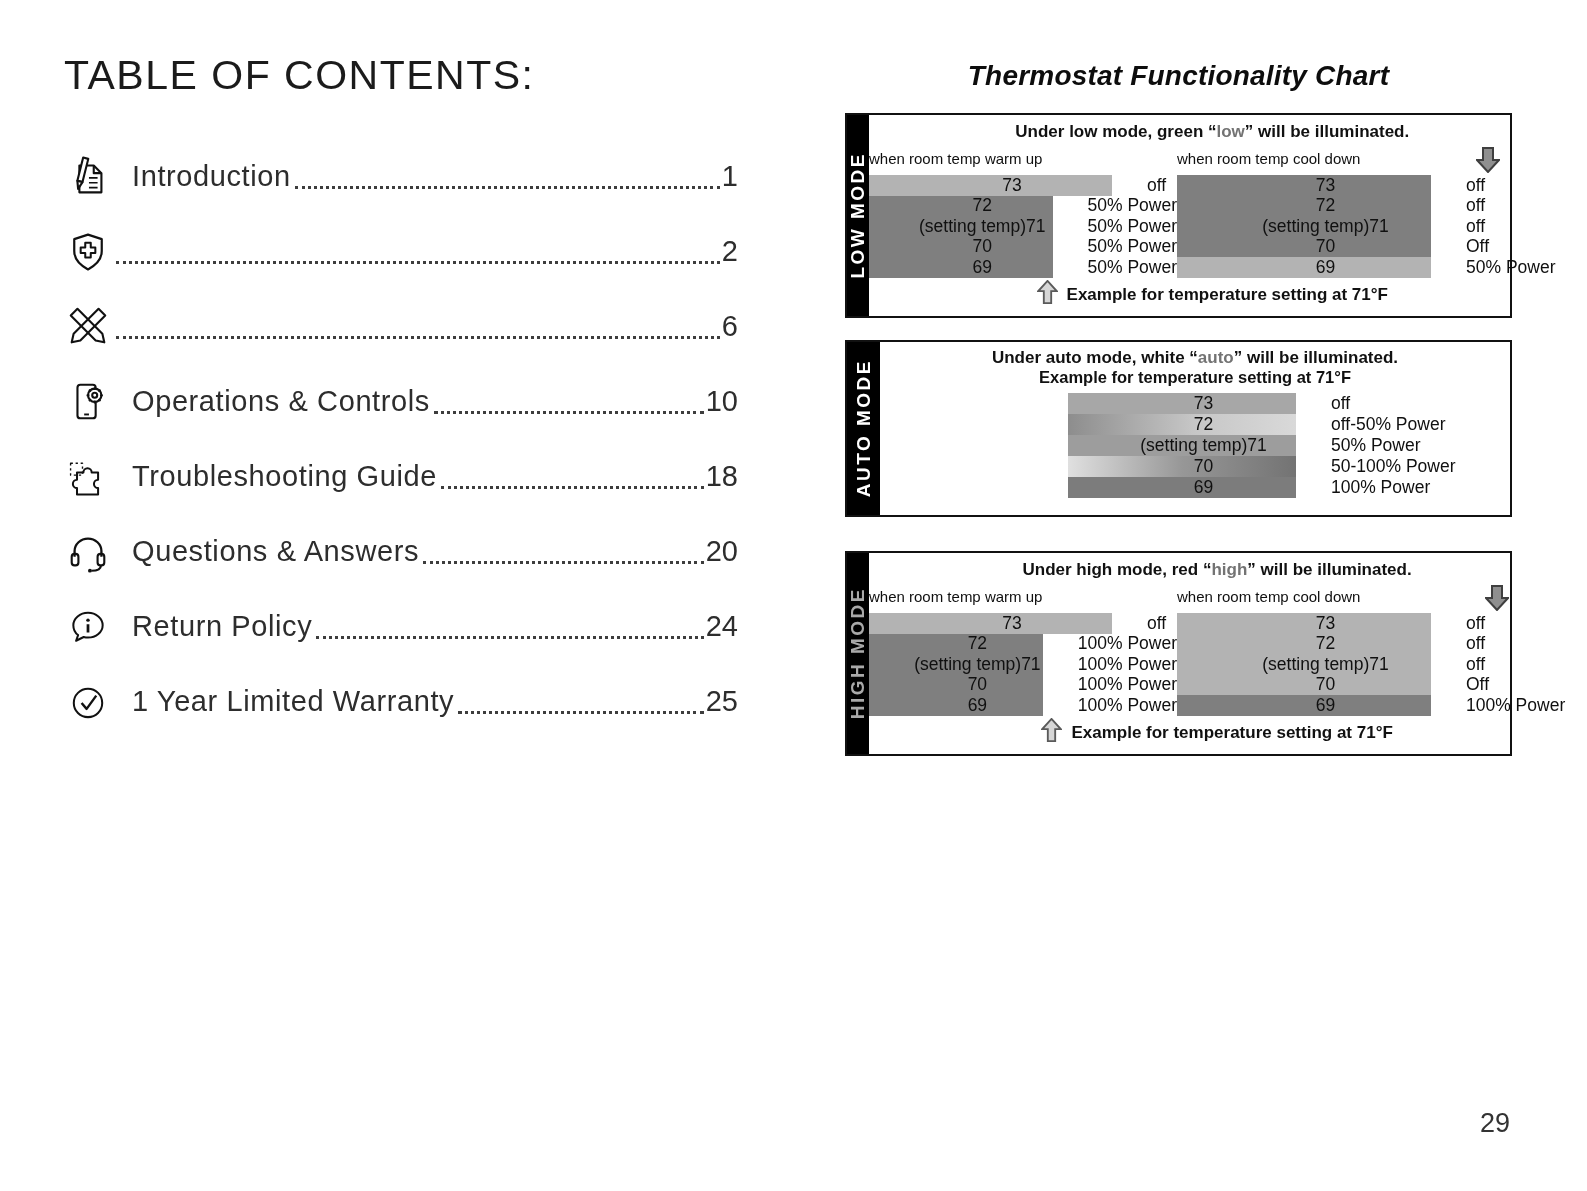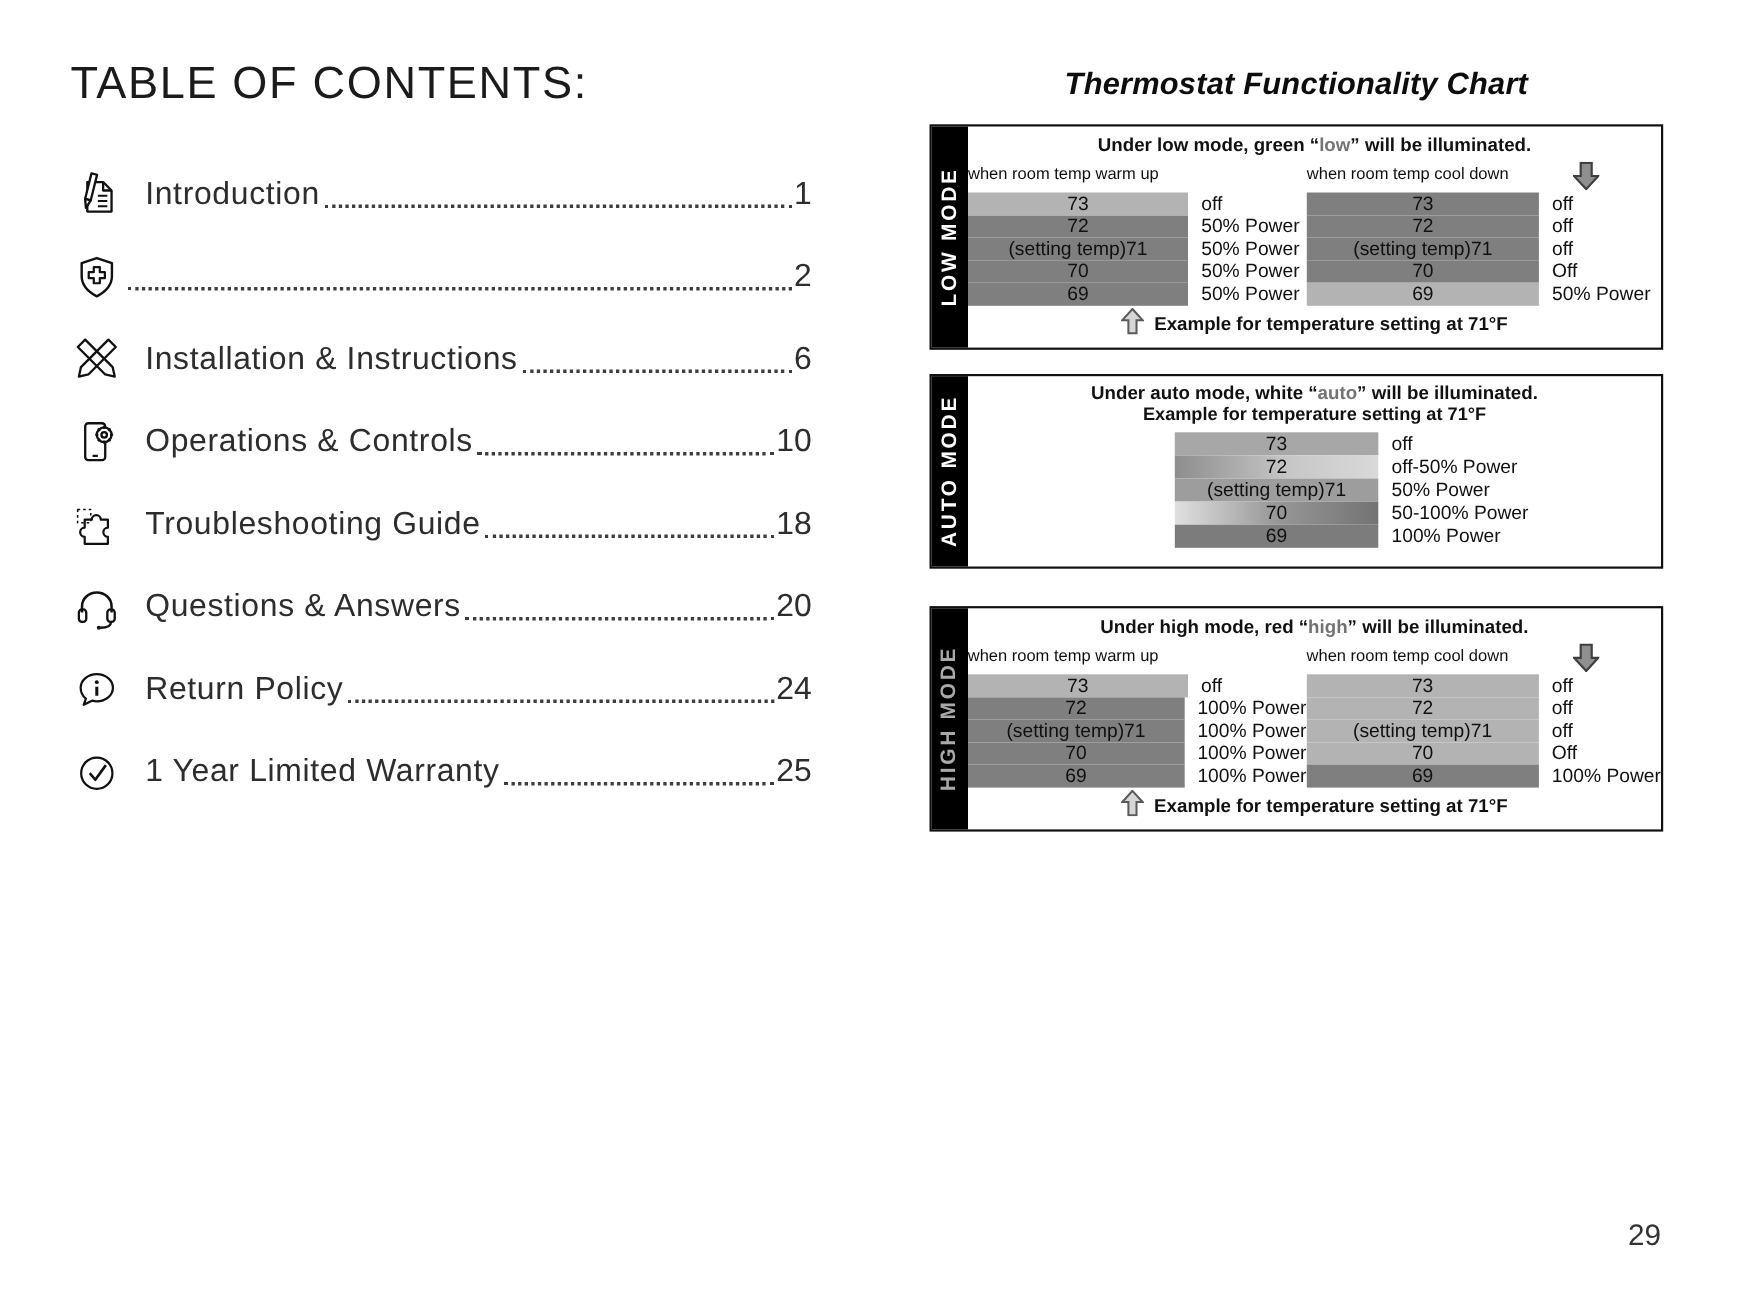--- a/index.html
+++ b/index.html
@@ -36,23 +36,23 @@
   .mode-content { flex:1; position:relative; }
   .mode-header { text-align:center; font-size:17px; font-weight:bold; margin-top:7px; color:#111; }
   #auto-box .mode-header { margin-top:6px; }
   .gray-word { color:#737373; }
   .mode-subheader { text-align:center; font-size:16.5px; font-weight:bold; color:#111; }
 
   .tables-row { display:flex; margin-top:8px; }
   .tt-header { font-size:15px; color:#0f0f0f; height:25px; white-space:nowrap; }
   .tt-row { display:flex; height:20.5px; align-items:stretch; }
   .tt-temp { width:200px; text-align:center; font-size:17.5px; color:#101010;
-             display:flex; align-items:center; justify-content:center; white-space:nowrap; }
+             display:flex; align-items:center; justify-content:center; white-space:nowrap;padding-left:43px; }
   .tt-power { font-size:17.5px; color:#101010; padding-left:12px; white-space:nowrap;
-              display:flex; align-items:center; }
+              display:flex; align-items:center;margin-left:23px; }
   .table-left { width:308px; }
   .table-right .tt-temp { width:211px; }
 
   
   .auto-table { margin-left:188px; margin-top:6px; }
   .auto-table .tt-row { height:21px; }
   .auto-table .tt-temp { width:185px; }
 
   
   .sd { background:#7f7f7f; }
@@ -107,21 +107,20 @@
         <span class="toc-page">2</span>
       </div>
 
       <div class="toc-item">
         <span class="toc-icon">
           <svg viewBox="0 0 48 48" width="46" height="46" fill="none" stroke="#111" stroke-width="2.2" stroke-linejoin="round">
             <path d="M35 5l7 7L16 38l-9 2 2-9z"></path>
             <path d="M13 5L6 12l26 26 9 2-2-9z"></path>
           </svg>
         </span>
-        <span class="toc-label">Installation &amp; Instructions</span>
         <span class="toc-dots"></span>
         <span class="toc-page">6</span>
       </div>
 
       <div class="toc-item">
         <span class="toc-icon">
           <svg viewBox="0 0 48 48" width="46" height="46" fill="none" stroke="#111" stroke-width="2.2" stroke-linejoin="round">
             <rect x="13" y="6" width="19" height="35" rx="3"></rect>
             <path d="M20 37h5" stroke-width="2"></path>
             <circle cx="31" cy="17" r="7" fill="#fff"></circle>

